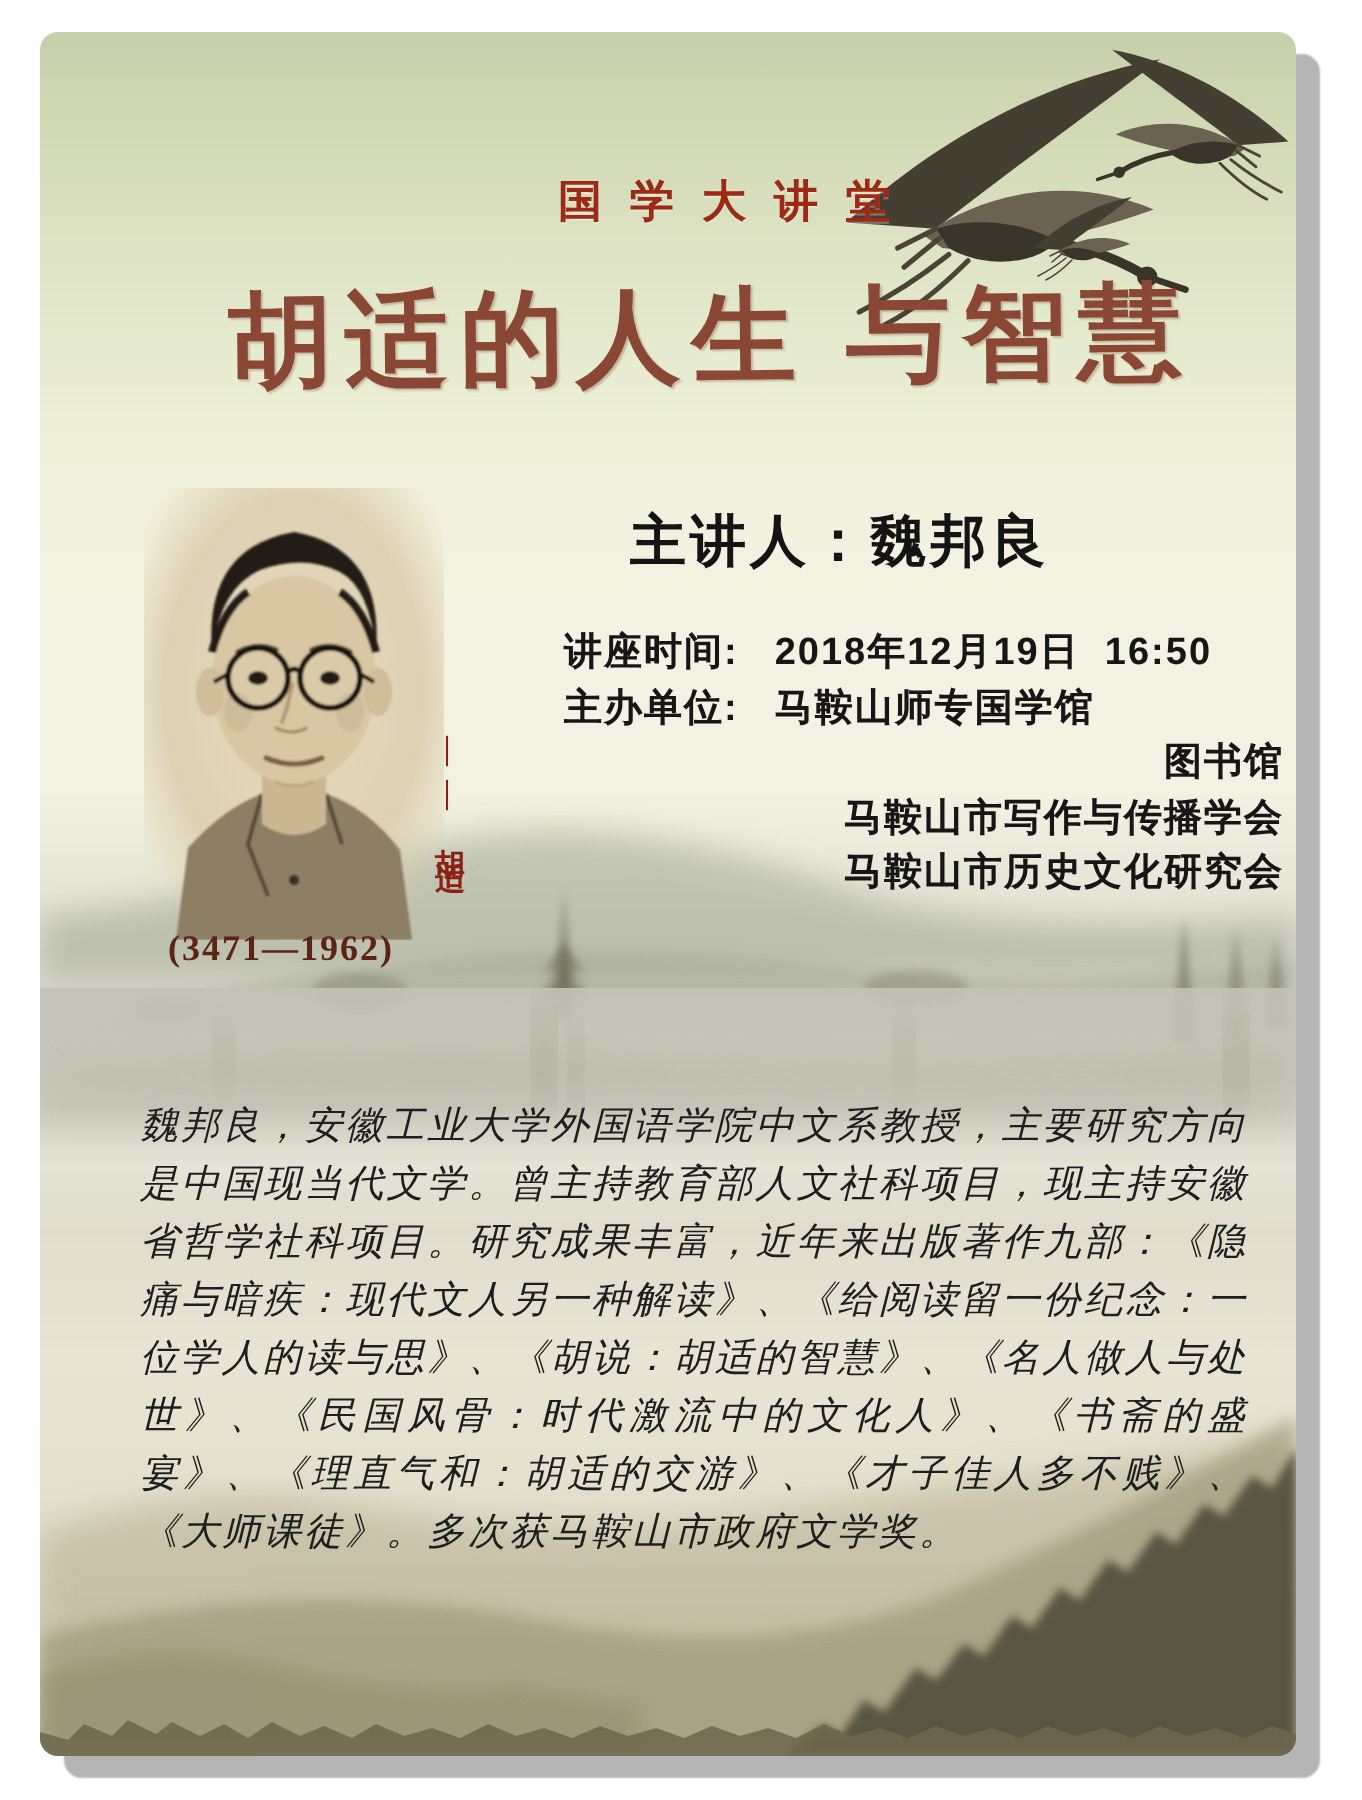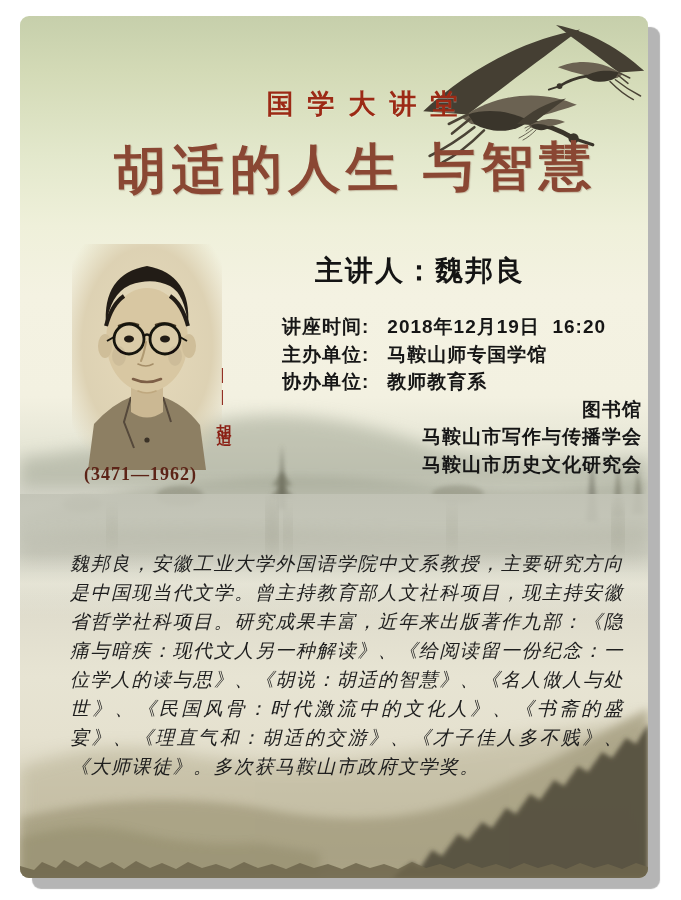--- a/index.html
+++ b/index.html
@@ -15,21 +15,21 @@
       #cbccc0 515px,#d3d3c6 555px,#e0ddcd 600px,#e7e4d3 660px,
       #e5e1cf 720px,#d9d4bf 790px,#cfcab3 862px);
   }
 
   .bg-svg{position:absolute;left:0;top:0;width:628px;height:862px;}
   .cranes-svg{position:absolute;left:380px;top:0;width:248px;height:150px;}
   .portrait-svg{position:absolute;left:52px;top:228px;width:150px;height:226px;}
 
   .series-title{
     position:absolute;left:0;top:70px;width:658px;text-align:center;
-    font-size:27px;font-weight:bold;letter-spacing:14px;
+    font-size:22px;font-weight:bold;letter-spacing:14px;
     padding-left:40px;box-sizing:border-box;
     text-shadow:0 1px 0 rgba(255,255,255,.3);
   }
 
   .calligraphy{
     position:absolute;left:94px;top:118px;width:500px;
     font-size:52px;font-weight:bold;letter-spacing:6px;
     font-family:"Liberation Serif",serif;
     transform:rotate(-0.6deg);
     text-shadow:1px 1px 1px rgba(90,40,20,.25);
@@ -201,27 +201,24 @@
   <div class="series-title" style="color:#9c2a15;">国学大讲堂</div>
 
   <div class="calligraphy" style="color:#8a4733;">胡适的人生 与智慧</div>
 
   <div class="speaker">
     <span>主讲人：</span><span>魏邦良</span>
   </div>
 
   <div class="details">
     <div class="detail-row">
-      <span class="d-label">讲座时间:</span><span class="detail-val">2018年12月19日  16:20</span>
+      <span class="d-label">讲座时间:</span><span class="detail-val">2018年12月19日  16:50</span>
     </div>
     <div class="detail-row">
       <span class="d-label">主办单位:</span><span class="detail-val">马鞍山师专国学馆</span>
-    </div>
-    <div class="detail-row">
-      <span class="d-label">协办单位:</span><span class="detail-val">教师教育系</span>
     </div>
     <div class="detail-row indent">图书馆</div>
     <div class="detail-row indent">马鞍山市写作与传播学会</div>
     <div class="detail-row indent">马鞍山市历史文化研究会</div>
   </div>
 
   <div class="vertical-name" style="color:#8b2015;">——胡适</div>
 
   <div class="photo-caption" style="color:#5c2317;">(3471—1962)</div>
 

